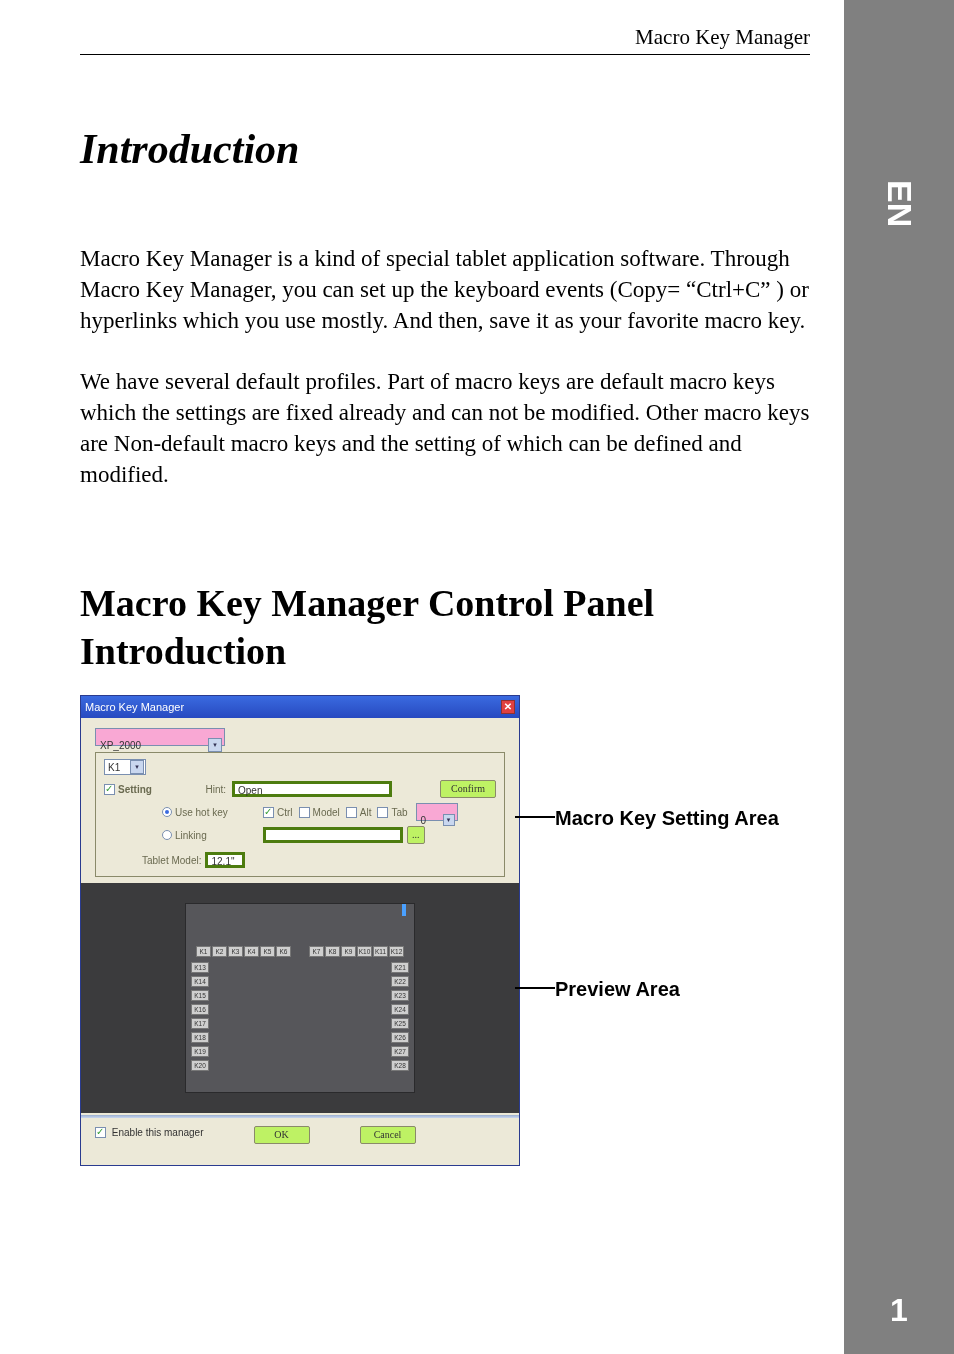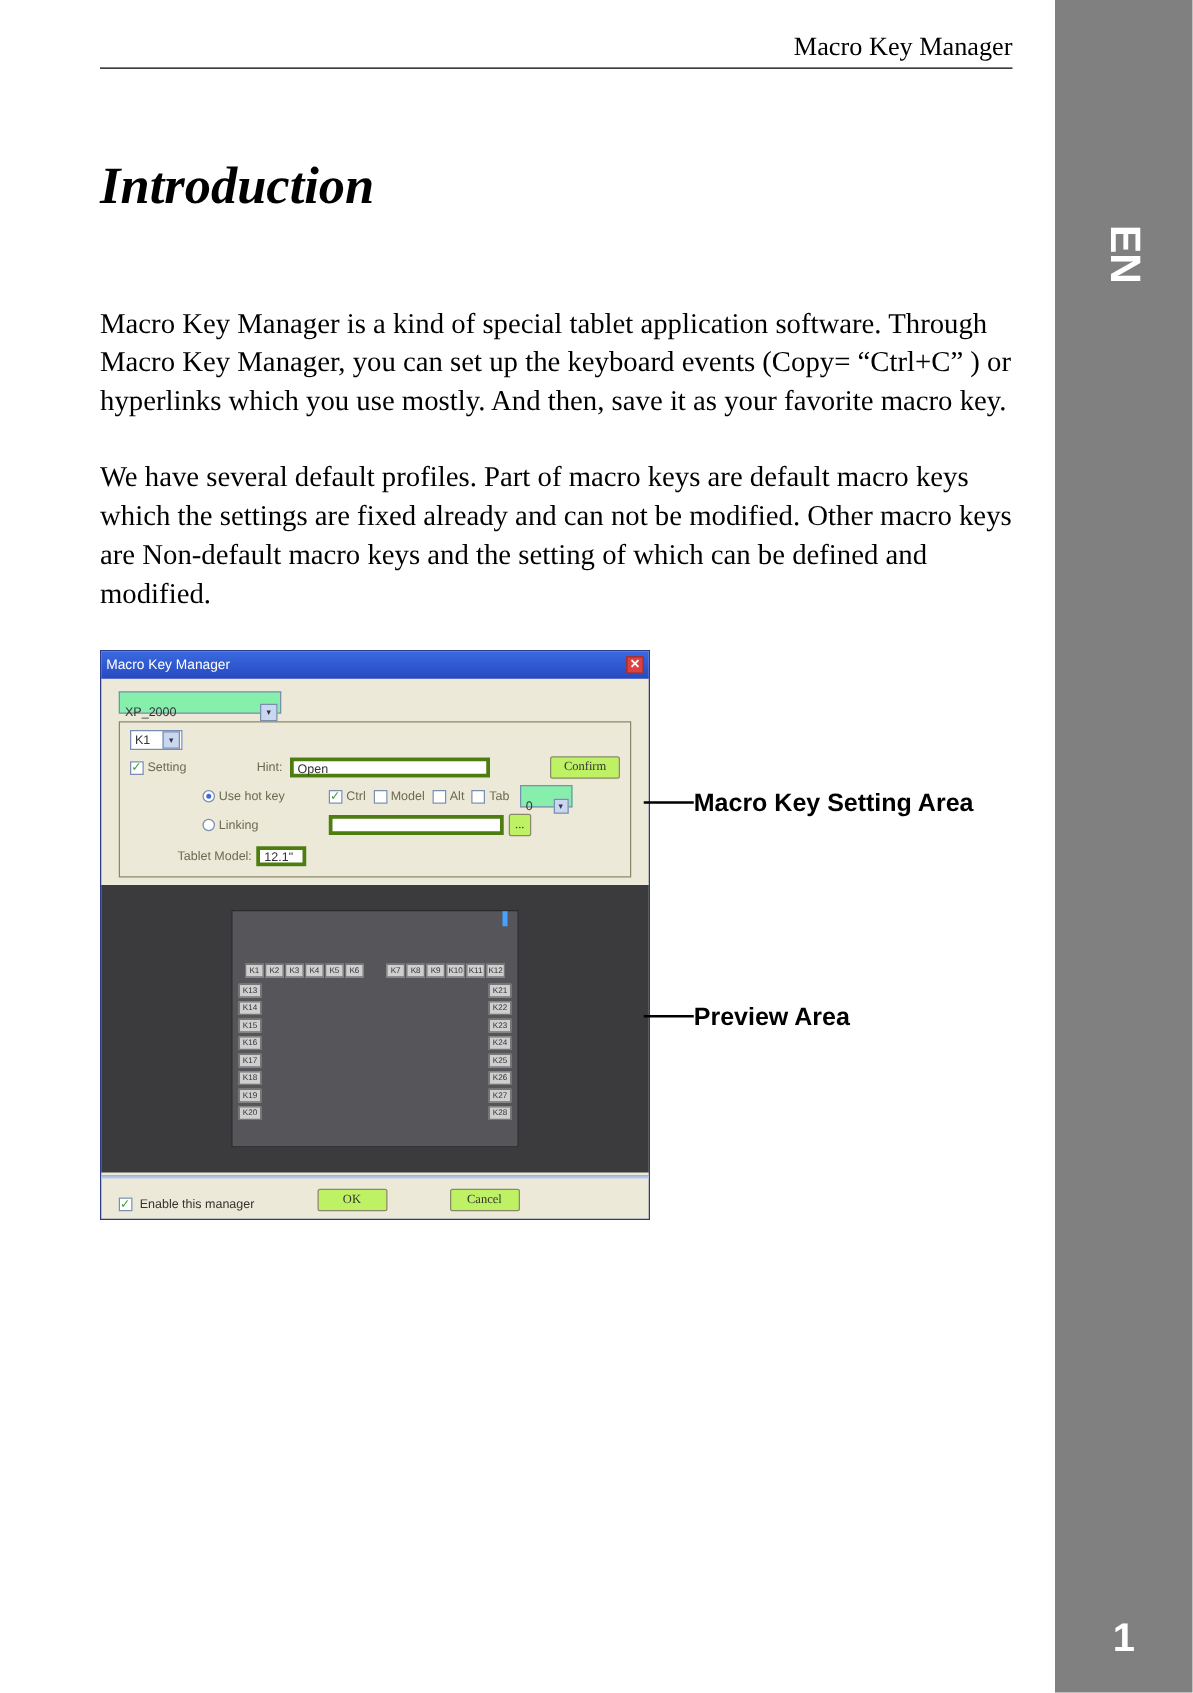--- a/index.html
+++ b/index.html
@@ -10,21 +10,21 @@
 .page { position: absolute; left: 80px; top: 25px; width: 730px; }
 .header-title { text-align: right; font-size: 21px; border-bottom: 1px solid #000; padding-bottom: 4px; margin-bottom: 70px; }
 h1.intro { font-size: 42px; font-weight: bold; margin-bottom: 70px; font-style: italic; }
 p.body { font-size: 23px; line-height: 1.35; margin-bottom: 30px; }
 h1.section2 { font-size: 38px; font-weight: bold; margin-top: 90px; margin-bottom: 20px; line-height: 1.25; }
 .figure-wrap { position: relative; }
 .panel { width: 440px; border: 1px solid #2a3b8f; background: #ece9d8; font-family: Tahoma, Arial, sans-serif; font-size: 10px; color: #333; }
 .titlebar { height: 22px; background: linear-gradient(#3a6ae0,#2749c0); display: flex; align-items: center; justify-content: space-between; padding: 0 4px; color: #fff; font-size: 11px; }
 .titlebar .close { width: 14px; height: 14px; background: #e04040; border: 1px solid #903030; display: flex; align-items: center; justify-content: center; color: #fff; font-weight: bold; font-size: 10px; line-height: 1; }
 .panel-body { padding: 10px 14px 2px; }
-.profile-select { height: 18px; border: 1px solid #7a8fb0; background: #86efac; width: 130px; display: flex; align-items: center; justify-content: space-between; padding: 16px 2px 0 4px; font-size: 10px; }
+.profile-select { height: 18px; border: 1px solid #7a8fb0; background: #f9a8d4; width: 130px; display: flex; align-items: center; justify-content: space-between; padding: 16px 2px 0 4px; font-size: 10px; }
 .dd-arrow { width: 14px; height: 14px; background: #c9d7ef; border: 1px solid #7a8fb0; display: flex; align-items: center; justify-content: center; font-size: 7px; color: #335; }
 .setting-box { border: 1px solid #8a8a6a; margin-top: 6px; padding: 6px 8px 8px; position: relative; }
 .key-select { display: inline-flex; border: 1px solid #7a8fb0; background: #fff; height: 16px; width: 42px; align-items: center; justify-content: space-between; padding: 0 1px 0 3px; font-size: 10px; }
 .chk { display: inline-block; width: 11px; height: 11px; border: 1px solid #7a8fb0; background: #fff; margin-right: 3px; vertical-align: middle; position: relative; }
 .chk.checked::after { content: "✓"; position: absolute; left: 0; top: -2px; font-size: 10px; color: #39a039; }
 .radio { display: inline-block; width: 10px; height: 10px; border: 1px solid #7a8fb0; border-radius: 50%; background: #fff; margin-right: 3px; vertical-align: middle; position: relative; }
 .radio.sel::after { content: ""; position: absolute; left: 2px; top: 2px; width: 4px; height: 4px; border-radius: 50%; background: #3a6ae0; }
 .lbl { font-size: 10px; color: #6a6a50; vertical-align: middle; }
 .txt-input { display: inline-block; height: 16px; border: 3px solid #4d7c0f; background: #fff; font-size: 10px; padding: 0 3px; line-height: 14px; vertical-align: middle; }
 .btn-xp { display: inline-block; height: 18px; border: 1px solid #8a8a6a; border-radius: 2px; background: #bef264; font-size: 10px; padding: 0 10px; line-height: 16px; text-align: center; font-family: Liberation Serif, serif; }
@@ -33,40 +33,41 @@
 .preview { background: #3b3b3d; height: 230px; margin: 6px -14px 0; display: flex; align-items: center; justify-content: center; position: relative; }
 .tablet { width: 230px; height: 190px; background: #56565a; border: 1px solid #2a2a2c; position: relative; }
 .tablet .ind { position: absolute; top: 0; right: 8px; width: 4px; height: 12px; background: #4aa0ff; }
 .topkeys { position: absolute; top: 42px; left: 10px; right: 10px; display: flex; justify-content: space-between; }
 .kgroup { display: flex; gap: 1px; }
 .kbtn { width: 15px; height: 11px; background: #cfcfcf; border: 1px solid #777; font-size: 6.5px; display: flex; align-items: center; justify-content: center; color: #333; }
 .sidekeys { position: absolute; top: 58px; display: flex; flex-direction: column; gap: 3px; }
 .sidekeys.left { left: 5px; }
 .sidekeys.right { right: 5px; }
 .skbtn { width: 18px; height: 11px; background: #cfcfcf; border: 1px solid #777; font-size: 6.5px; display: flex; align-items: center; justify-content: center; color: #333; }
-.bottom-bar { padding: 8px 14px 6px; display: flex; align-items: flex-end; gap: 50px; border-radius: 18px; }
+.bottom-bar { padding: 8px 14px 21px; display: flex; align-items: flex-start; gap: 50px; border-radius: 18px; }
 .callout { position: absolute; font-family: Arial, sans-serif; font-size: 20px; font-weight: bold; color: #000; }
 .callout .line { position: absolute; height: 2px; background: #000; }
 </style>
 </head>
 <body>
 
 <div class="lang-tab">
   <div class="lang">EN</div>
   <div class="pgnum">1</div>
 </div>
 
 <div class="page">
   <div class="header-title">Macro Key Manager</div>
 
   <h1 class="intro">Introduction</h1>
 
   <p class="body">Macro Key Manager is a kind of special tablet application software. Through Macro Key Manager, you can set up the keyboard events (Copy= “Ctrl+C” ) or hyperlinks which you use mostly. And then, save it as your favorite macro key.</p>
   <p class="body">We have several default profiles. Part of macro keys are default macro keys which the settings are fixed already and can not be modified. Other macro keys are Non-default macro keys and the setting of which can be defined and modified.</p>
 
+  <h1 class="section2">Macro Key Manager Control Panel Introduction</h1>
 
   <div class="figure-wrap">
 
     <div class="panel">
       <div class="titlebar">
         <span>Macro Key Manager</span>
         <span class="close">✕</span>
       </div>
       <div class="panel-body">
         <div class="profile-select">
@@ -76,21 +77,21 @@
 
         <div class="setting-box">
           <div class="row" style="margin-top:0;">
             <span class="key-select">
               <span>K1</span>
               <span class="dd-arrow">▾</span>
             </span>
           </div>
           <div class="row">
             <span class="chk checked"></span>
-            <span class="lbl" style="width:48px;">Setting</span>
+            <span class="lbl" style="width:48px;font-weight:bold;">Setting</span>
             <span class="hint-col lbl">Hint:</span>
             <span class="txt-input" style="width:160px;">Open</span>
             <span style="flex:1"></span>
             <span class="btn-xp">Confirm</span>
           </div>
           <div class="row">
             <span style="width:58px;"></span>
             <span class="radio sel"></span>
             <span class="lbl" style="width:58px;">Use hot key</span>
             <span style="width:30px;"></span>

